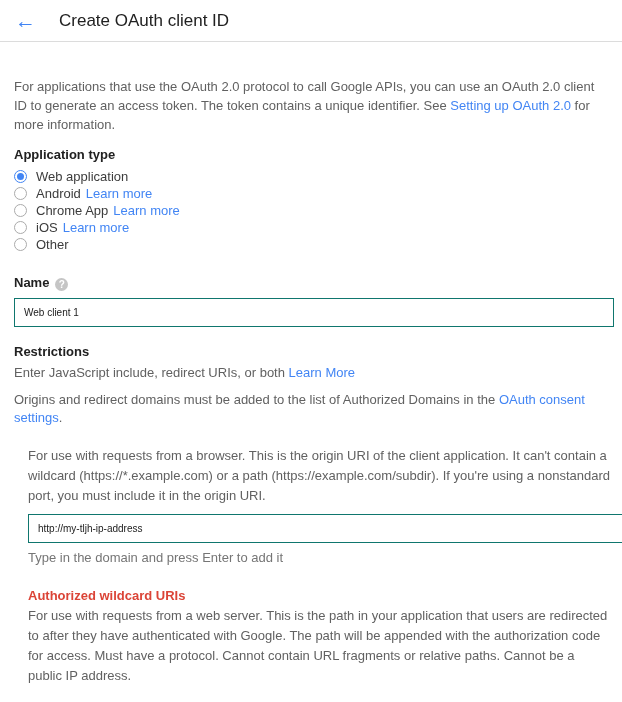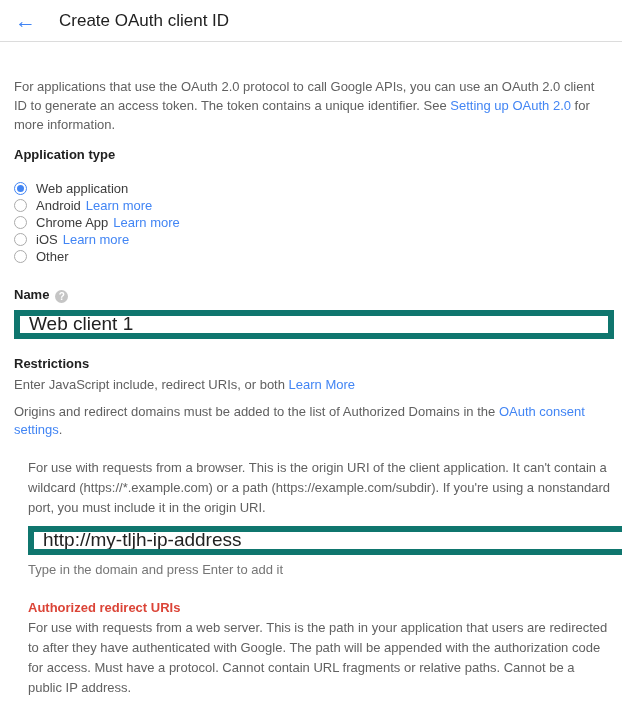--- a/index.html
+++ b/index.html
@@ -34,21 +34,21 @@
     margin-top:36px;
     line-height:1.45;
     max-width:600px;
   }
   a.link { color:#4285f4; text-decoration:none; cursor:pointer; }
   .section-label {
     font-weight:bold;
     color:#212121;
     margin-top:12px;
   }
-  .radio-group { margin-top:19px; }
+  .radio-group { margin-top:7px; }
   .radio-row {
     display:flex; align-items:center;
     height:16px;
     margin:1px 0;
   }
   .radio {
     width:13px; height:13px;
     border:1px solid #ababab;
     border-radius:50%;
     margin-right:9px;
@@ -81,24 +81,24 @@
     text-align:center;
     margin-left:6px;
     vertical-align:-1px;
     font-weight:bold;
   }
   input.text-input {
     display:block;
     width:600px;
     height:29px;
     margin-top:7px;
-    border:6px solid #0f766e;
+    border:1px solid #0f766e;
     padding:0 9px;
     font-family:"Liberation Sans", sans-serif;
-    font-size:19px;
+    font-size:10px;
     color:#212121;
     outline:none;
   }
   .restrictions-block { margin-top:17px; }
   .restr-line1 { margin-top:5px; line-height:1.4; }
   .restr-line2 { margin-top:9px; line-height:1.4; }
   .subsection { margin-left:14px; margin-top:19px; }
   .sub-title {
     font-weight:bold;
     color:#212121;
@@ -171,19 +171,19 @@
       <span>Origins and redirect domains must be added to the list of Authorized Domains in the </span><a class="link">OAuth consent settings</a><span>.</span>
     </div>
 
     <div class="subsection">
       <div class="sub-desc">For use with requests from a browser. This is the origin URI of the client application. It can't contain a wildcard (https://*.example.com) or a path (https://example.com/subdir). If you're using a nonstandard port, you must include it in the origin URI.</div>
       <input class="text-input" type="text" value="http://my-tljh-ip-address" style="">
       <div class="helper">Type in the domain and press Enter to add it</div>
     </div>
 
     <div class="subsection redirect-block">
-      <div class="sub-title error-title">Authorized redirect URIs</div>
+      <div class="sub-title error-title">Authorized wildcard URIs</div>
       <div class="sub-desc">For use with requests from a web server. This is the path in your application that users are redirected to after they have authenticated with Google. The path will be appended with the authorization code for access. Must have a protocol. Cannot contain URL fragments or relative paths. Cannot be a public IP address.</div>
 
     </div>
   </div>
 
 </div>
 
 </body></html>

